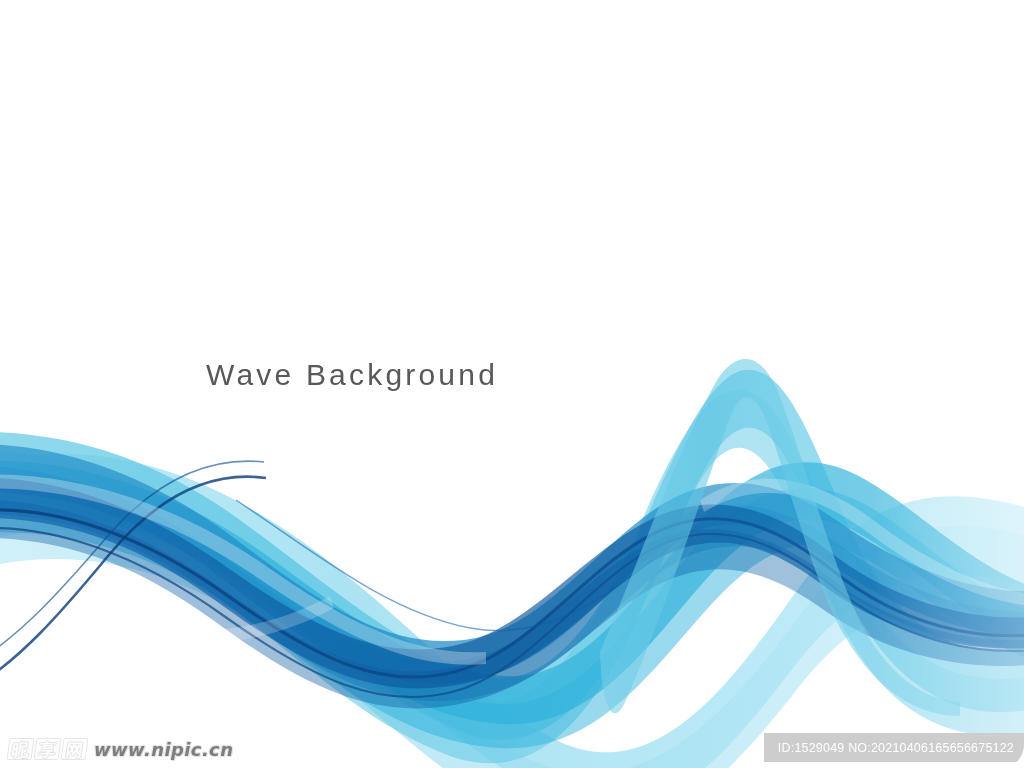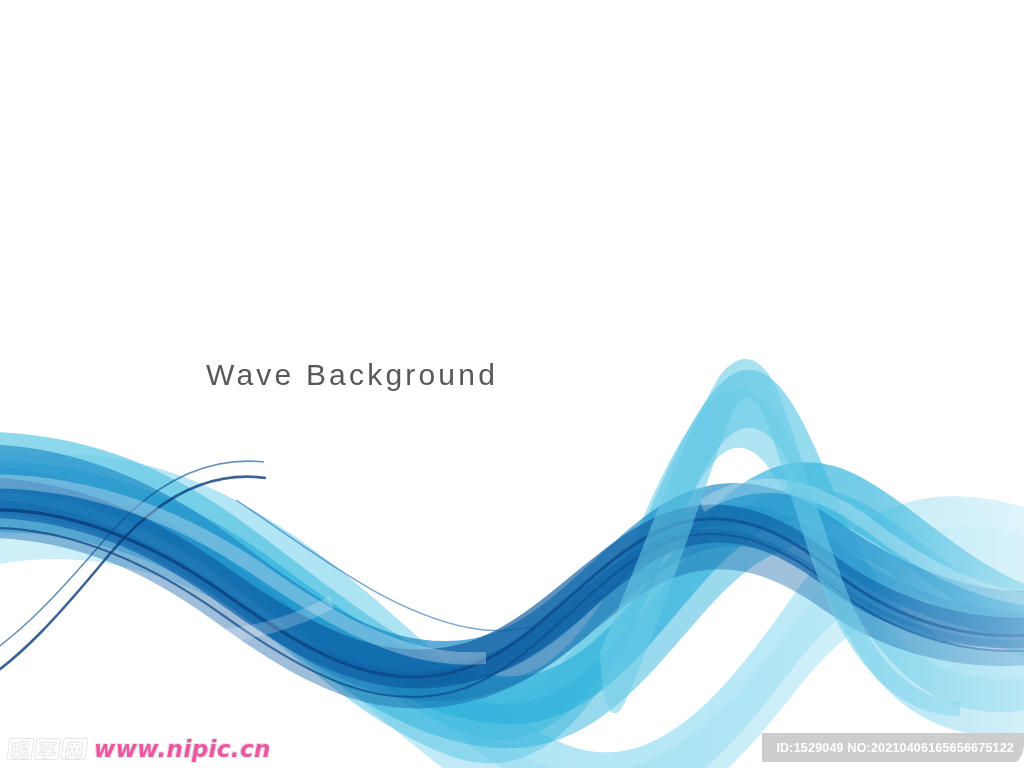--- a/index.html
+++ b/index.html
@@ -63,42 +63,41 @@
     border: 1.5px solid #e4e4e4;
     border-radius: 2px;
     text-shadow:
       -1px 0 #e0e0e0, 1px 0 #e0e0e0,
       0 -1px #e0e0e0, 0 1px #e0e0e0;
     transform: skewX(-8deg);
     box-sizing: border-box;
   }
   #watermark-url {
     font-family: "DejaVu Sans", sans-serif;
-    font-size: 23px;
+    font-size: 18px;
     font-weight: 700;
     font-style: italic;
-    color: #ec4899;
+    color: #737373;
     letter-spacing: 0.4px;
     text-shadow:
       -1px 0 #e2e2e2, 1px 0 #e2e2e2,
       0 -1px #e2e2e2, 0 1px #e2e2e2,
       -1px -1px #e2e2e2, 1px 1px #e2e2e2;
   }
   
   #id-bar {
     position: absolute;
     right: 0;
     top: 733px;
     height: 29px;
     background: #cdcdcd;
     display: flex;
     align-items: center;
     padding: 0 10px 0 14px;
     box-sizing: border-box;
-    font-weight: bold;
   }
   #id-bar-text {
     font-family: "Liberation Sans", sans-serif;
     font-size: 12.5px;
     color: #ffffff;
     letter-spacing: 0.2px;
     white-space: nowrap;
   }
 </style>
 </head>

